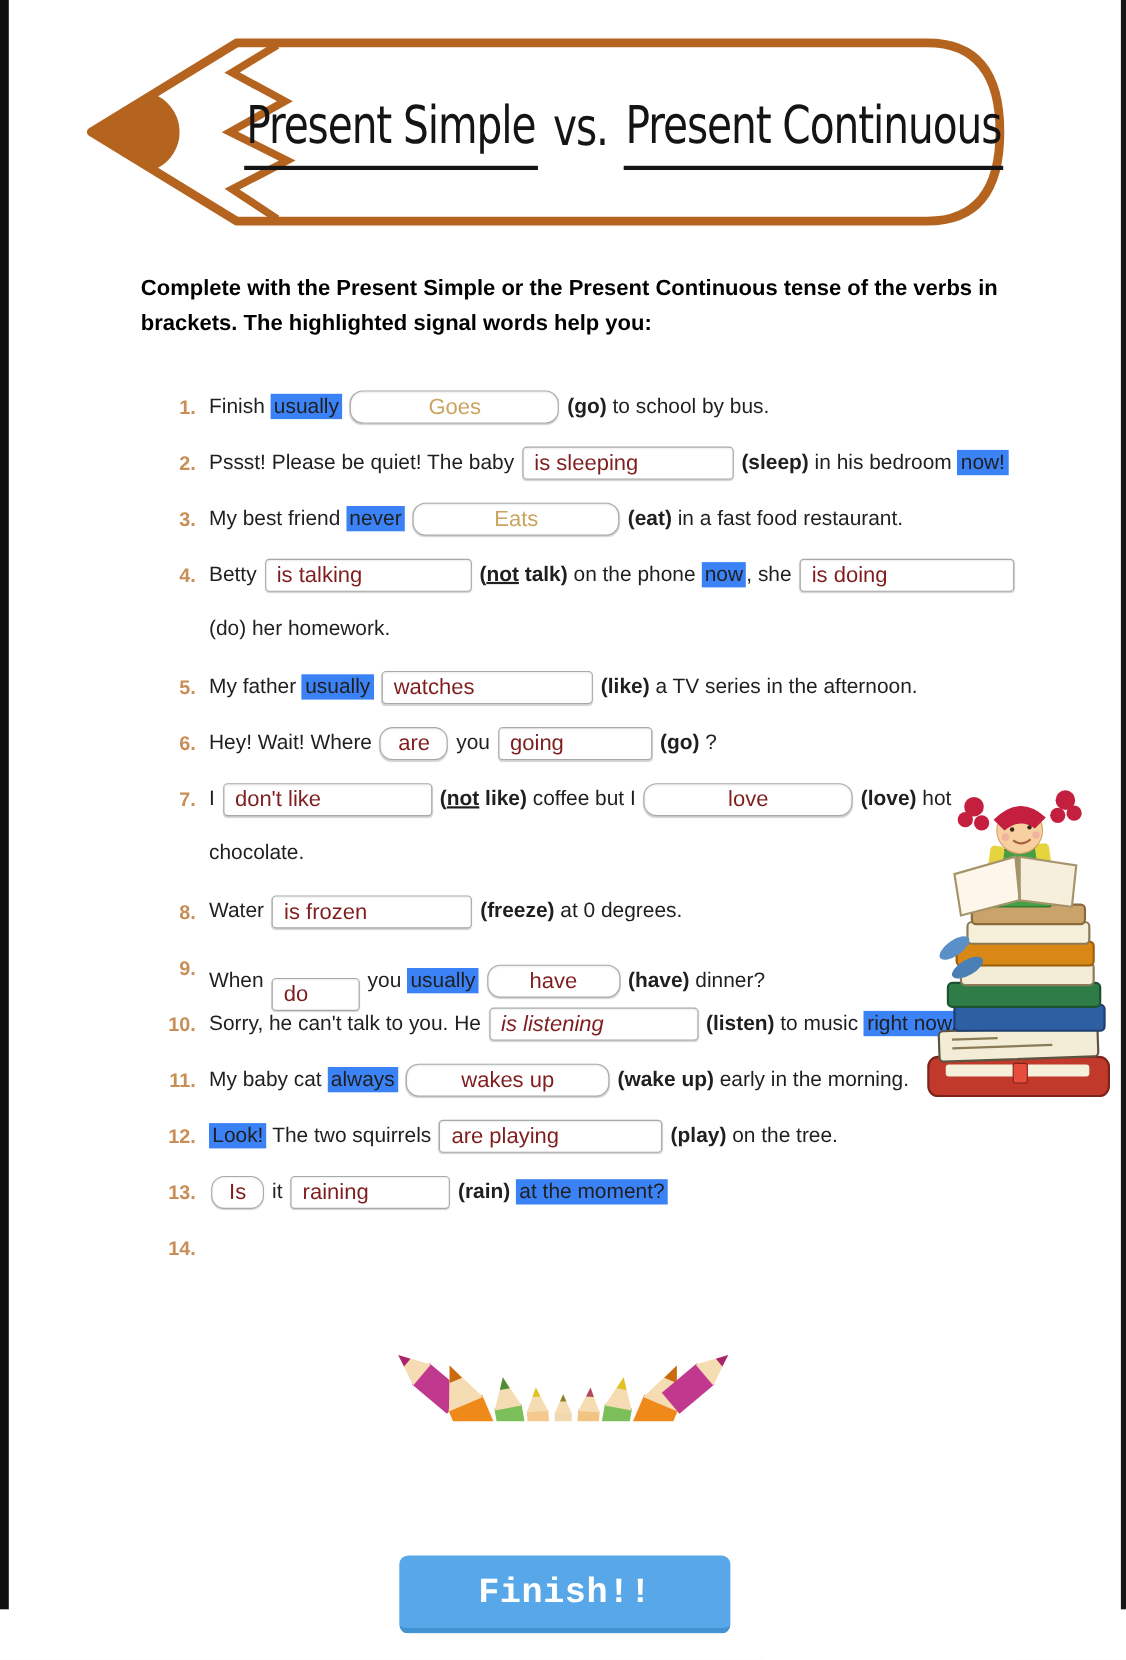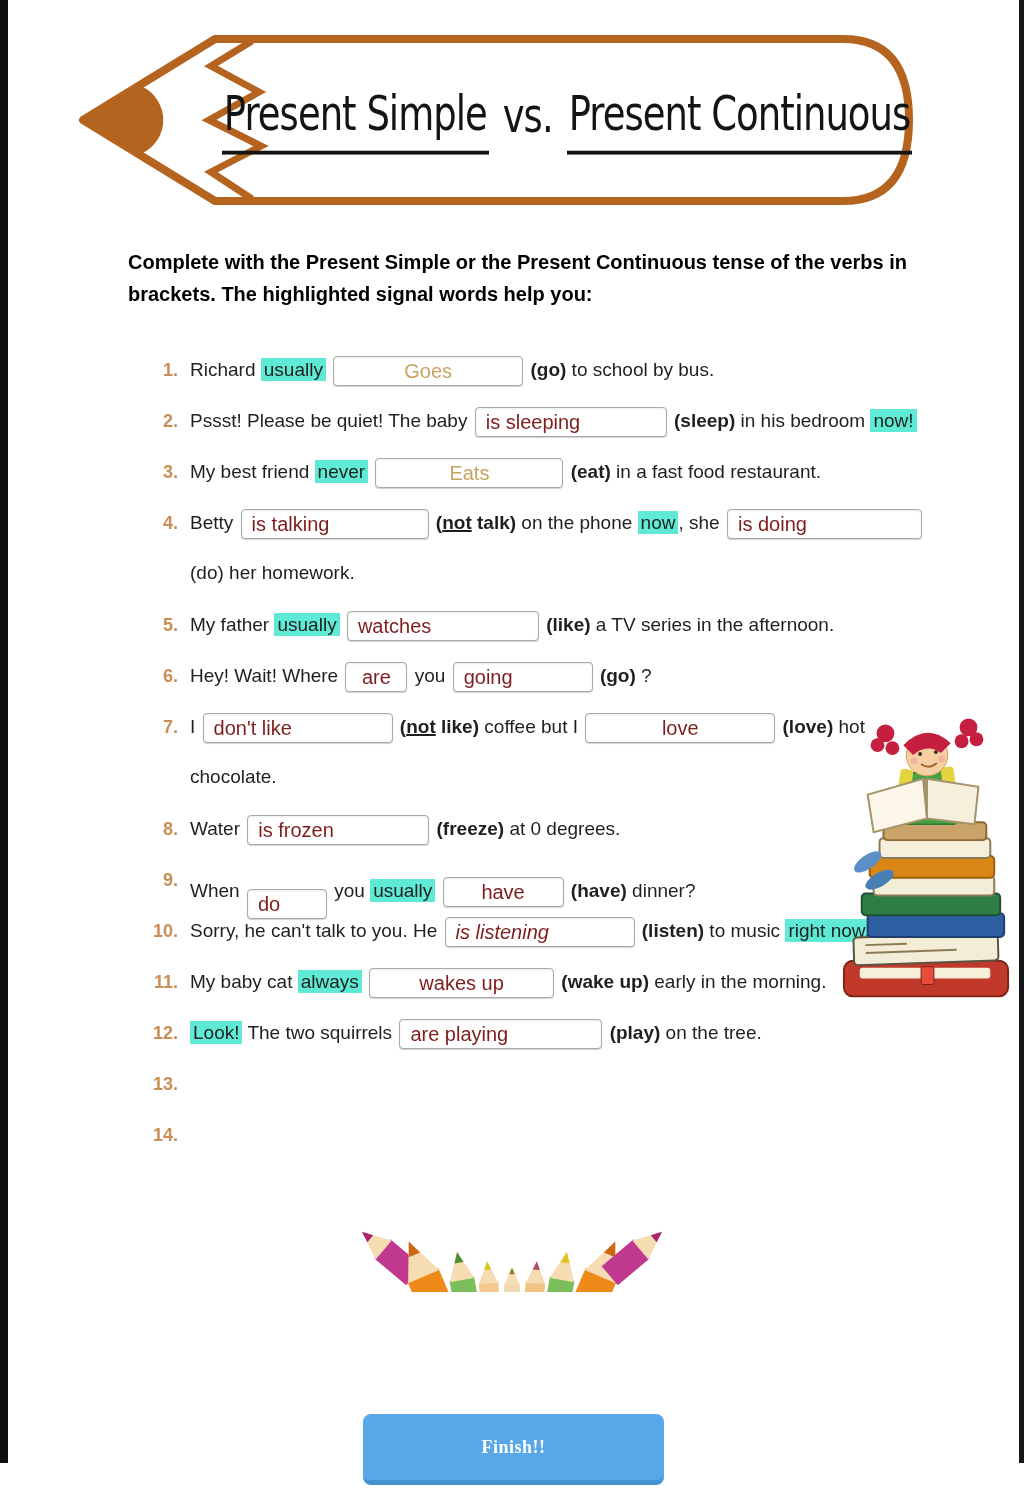--- a/index.html
+++ b/index.html
@@ -23,40 +23,40 @@
   .instructions{position:absolute;left:128px;top:246px;width:800px;
     font-size:20px;font-weight:bold;line-height:32px;color:#000000;}
 
   
   .questions{position:absolute;left:128px;top:355px;width:860px;}
   .q{display:flex;height:51px;align-items:flex-start;}
   .q.two{height:102px;}
   .qnum{width:62px;padding-right:12px;box-sizing:border-box;text-align:right;
     color:#c98e55;font-weight:700;font-size:18px;line-height:30px;flex:none;}
   .qbody{flex:1;font-size:19px;line-height:30px;}
-  .hl{background:#5eead4;padding:1px 3px;}
+  .hl{background:#3b82f6;padding:1px 3px;}
   .bold{font-weight:700;}
   .underl{text-decoration:underline;text-decoration-thickness:2px;}
   .abox{display:inline-flex;align-items:center;justify-content:flex-start;height:30px;
     box-sizing:border-box;background:#fff;border:1px solid #a9a9a9;border-radius:4px;
     box-shadow:0 1px 1px rgba(0,0,0,.18), inset 0 1px 2px rgba(0,0,0,.08);
     color:#7f1d1d;font-size:20px;padding:0 10px;vertical-align:middle;white-space:nowrap;
     margin:0 2px;}
-  .abox.center{justify-content:center;}
+  .abox.center{justify-content:center;border-radius:12px;}
   .abox.gold{color:#c9a45f;}
   .line-gap{height:19px;width:100%;}
 
   
   .girl{position:absolute;left:838px;top:703px;width:178px;height:298px;}
   .pencil-tips{position:absolute;left:362px;top:1208px;width:300px;height:84px;}
 
   
   .finish-btn{position:absolute;left:363px;top:1414px;width:301px;height:71px;
     background:#58a8e9;border:none;border-bottom:5px solid #4392d2;border-radius:8px;
-    color:#ffffff;font-family:Liberation Serif, serif;font-weight:bold;font-size:18px;
+    color:#ffffff;font-family:Liberation Mono, monospace;font-weight:bold;font-size:32px;
     cursor:pointer;letter-spacing:.5px;}
 </style>
 </head>
 <body>
 
 <div class="sheet">
   <div class="edge left"></div>
   <div class="edge right"></div>
 
   <div class="banner">
@@ -73,21 +73,21 @@
   </div>
 
   <div class="instructions">
     <div>Complete with the Present Simple or the Present Continuous tense of the verbs in</div>
     <div>brackets. The highlighted signal words help you:</div>
   </div>
 
   <div class="questions">
       <div class="q">
         <span class="qnum">1.</span>
-        <div class="qbody"><span class="qt">Richard </span><span class="hl">usually</span><span class="qt"> </span><span class="abox gold center" style="width: 190px;">Goes</span><span class="qt"> </span><span class="bold">(go)</span><span class="qt"> to school by bus.</span></div>
+        <div class="qbody"><span class="qt">Finish </span><span class="hl">usually</span><span class="qt"> </span><span class="abox gold center" style="width: 190px;">Goes</span><span class="qt"> </span><span class="bold">(go)</span><span class="qt"> to school by bus.</span></div>
       </div>
       <div class="q">
         <span class="qnum">2.</span>
         <div class="qbody"><span class="qt">Pssst! Please be quiet! The baby </span><span class="abox" style="width: 192px;">is sleeping</span><span class="qt"> </span><span class="bold">(sleep)</span><span class="qt"> in his bedroom </span><span class="hl">now!</span></div>
       </div>
       <div class="q">
         <span class="qnum">3.</span>
         <div class="qbody"><span class="qt">My best friend </span><span class="hl">never</span><span class="qt"> </span><span class="abox gold center" style="width: 188px;">Eats</span><span class="qt"> </span><span class="bold">(eat)</span><span class="qt"> in a fast food restaurant.</span></div>
       </div>
       <div class="q two">
@@ -121,20 +121,21 @@
       <div class="q">
         <span class="qnum">11.</span>
         <div class="qbody"><span class="qt">My baby cat </span><span class="hl">always</span><span class="qt"> </span><span class="abox center" style="width: 185px;">wakes up</span><span class="qt"> </span><span class="bold">(wake up)</span><span class="qt"> early in the morning.</span></div>
       </div>
       <div class="q">
         <span class="qnum">12.</span>
         <div class="qbody"><span class="hl">Look!</span><span class="qt"> The two squirrels </span><span class="abox" style="width: 203px;">are playing</span><span class="qt"> </span><span class="bold">(play)</span><span class="qt"> on the tree.</span></div>
       </div>
       <div class="q">
         <span class="qnum">13.</span>
+        <div class="qbody"><span class="abox center" style="width: 48px;">Is</span><span class="qt"> it </span><span class="abox" style="width: 145px;">raining</span><span class="qt"> </span><span class="bold">(rain)</span><span class="qt"> </span><span class="hl">at the moment?</span></div>
       </div>
       <div class="q">
         <span class="qnum">14.</span>
       </div>
     </div>
 
   <div class="girl">
     <svg width="178" height="298" viewBox="0 0 180 300">
       <rect x="6" y="260" width="166" height="36" rx="9" fill="#c0392b" stroke="#7e231a" stroke-width="2"></rect>
       <rect x="22" y="267" width="132" height="11" rx="3" fill="#f6efda"></rect>

